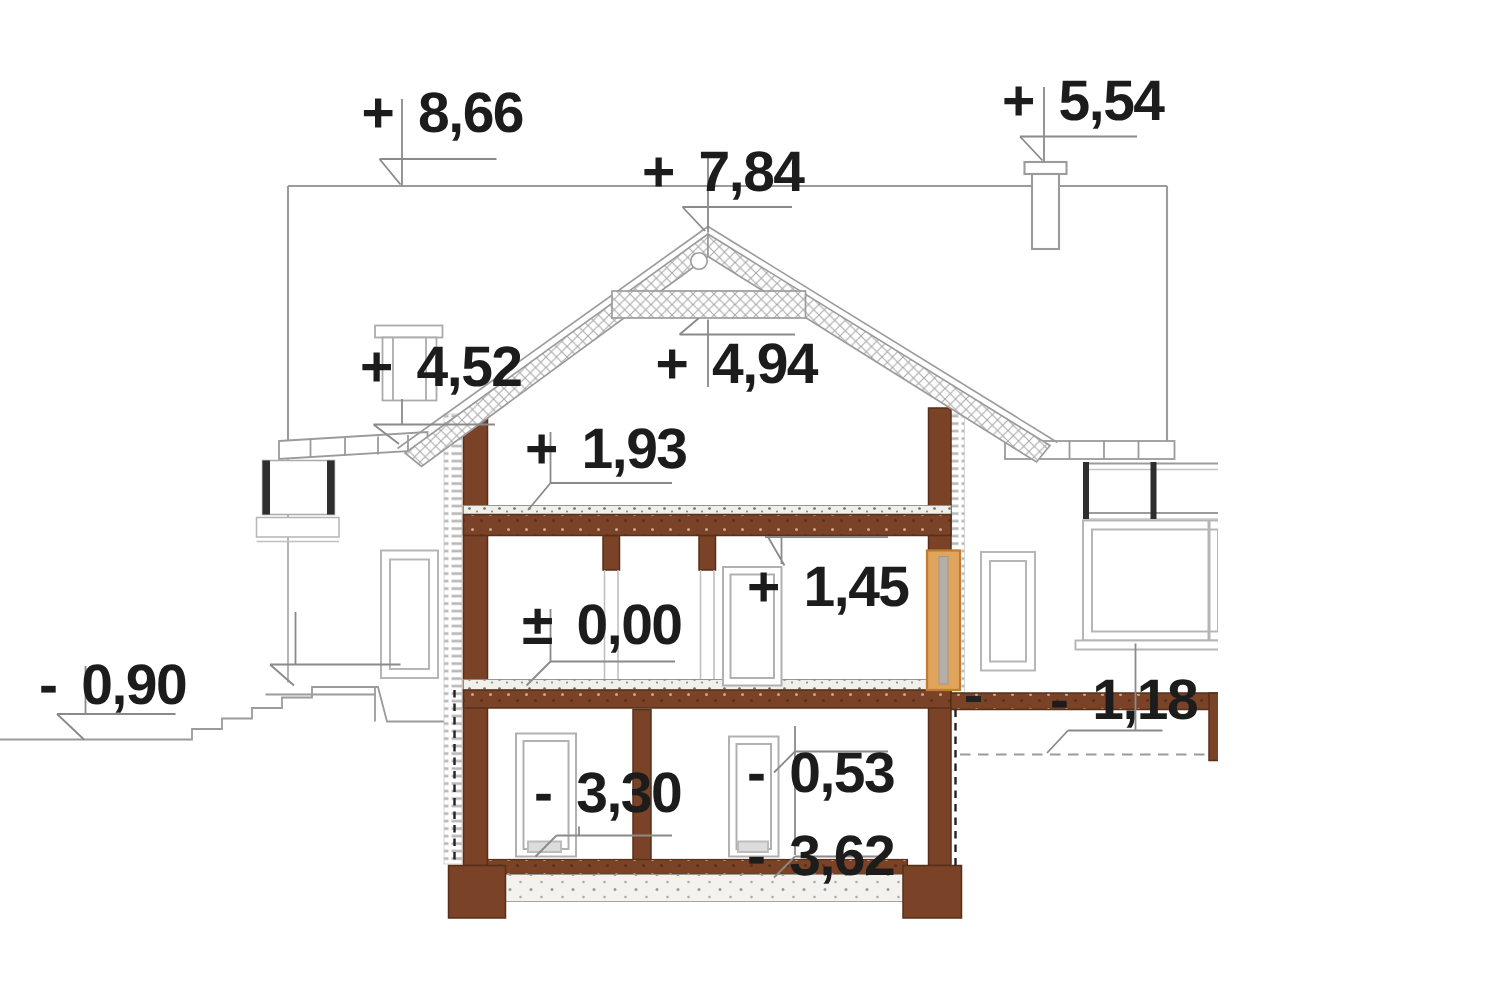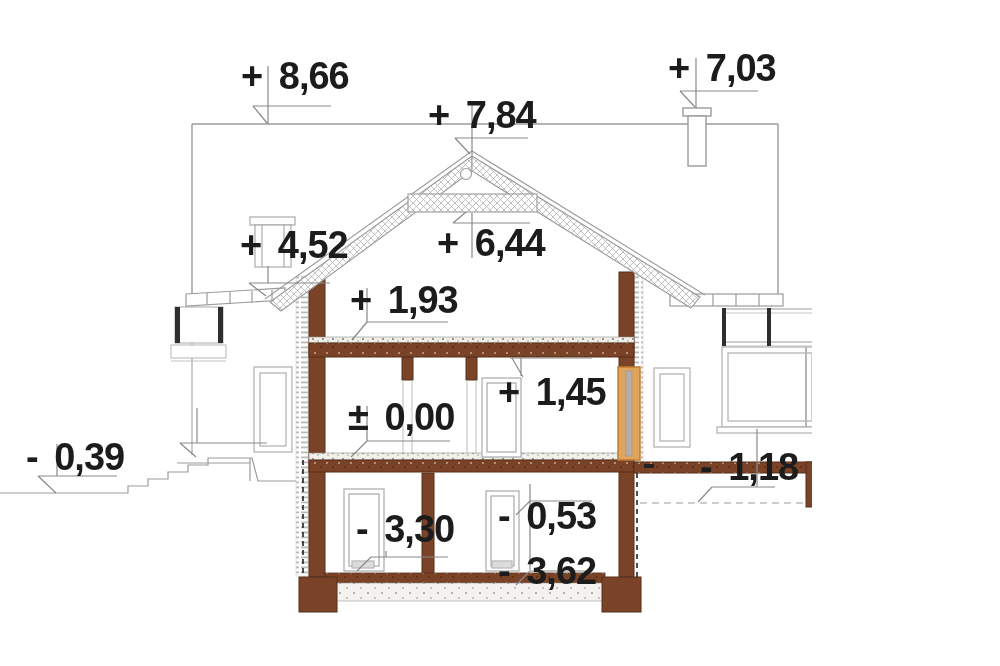--- a/index.html
+++ b/index.html
@@ -208,26 +208,26 @@
     <path d="M57 444 V476 M38 476 H117 M38 476 L56 493"></path>
     <path d="M386 551 V557 M371 557 H448 M371 557 L357 571"></path>
     <path d="M530 484 V570 M530 501 H592 M530 501 L516 515"></path>
     <path d="M530 571 H592 M530 571 L516 585"></path>
     <path d="M757 429 V487 M712 487 H775 M712 487 L698 502"></path>
     <path d="M983 415 V447 M966 447 H1000 M966 447 L981 462"></path>
   </g>
 </svg>
 
 <div class="lvl" style="left:241px;top:57px">+ 8,66</div>
-<div class="lvl" style="left:668px;top:49px">+ 7,03</div>
+<div class="lvl" style="left:668px;top:49px">+ 5,54</div>
 <div class="lvl" style="left:428px;top:96px">+ 7,84</div>
-<div class="lvl" style="left:437px;top:224px">+ 6,44</div>
+<div class="lvl" style="left:437px;top:224px">+ 4,94</div>
 <div class="lvl" style="left:240px;top:226px">+ 4,52</div>
 <div class="lvl" style="left:350px;top:281px">+ 1,93</div>
 <div class="lvl" style="left:498px;top:373px">+ 1,45</div>
 <div class="lvl" style="left:348px;top:398px">± 0,00</div>
-<div class="lvl" style="left:26px;top:438px">- 0,39</div>
+<div class="lvl" style="left:26px;top:438px">- 0,90</div>
 <div class="lvl" style="left:356px;top:510px">- 3,30</div>
 <div class="lvl" style="left:498px;top:497px">- 0,53</div>
 <div class="lvl" style="left:498px;top:552px">- 3,62</div>
 <div class="lvl" style="left:700px;top:448px">- 1,18</div>
 <div class="lvl" style="left:948px;top:408px">- 0</div>
 </div>
 
 </body></html>

